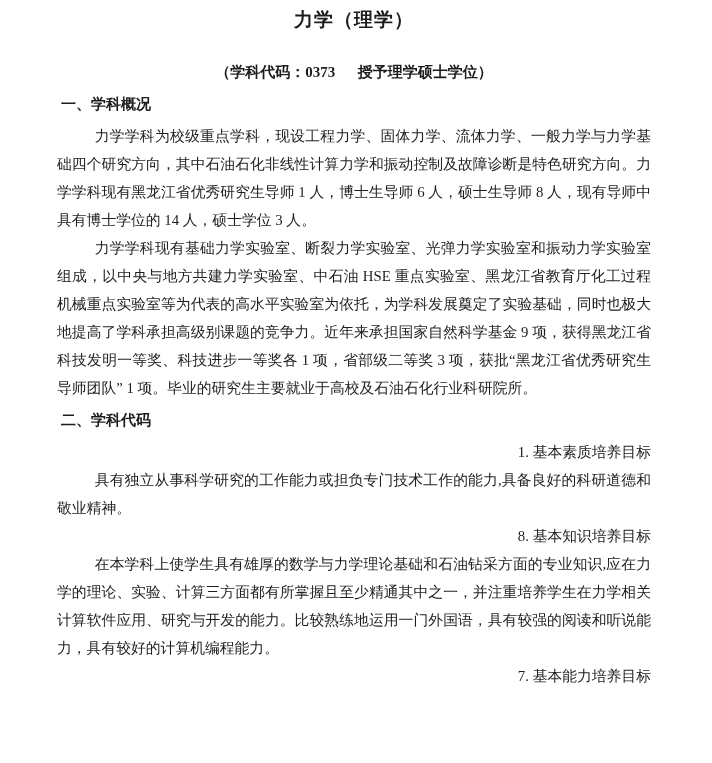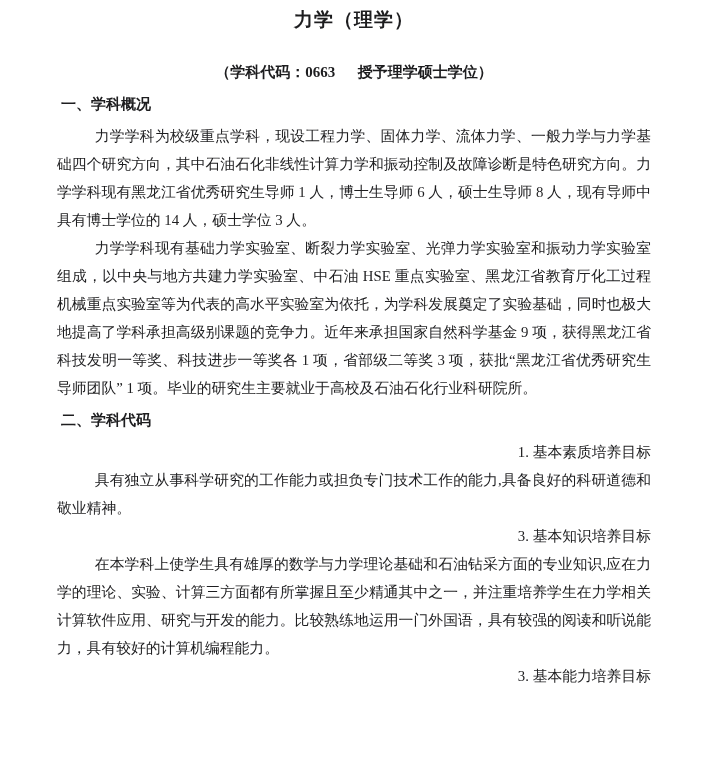--- a/index.html
+++ b/index.html
@@ -64,35 +64,35 @@
   }
 </style>
 </head>
 <body>
 
 <div class="page">
   <div class="doc">
 
     <h1 class="doc-title">力学（理学）</h1>
 
-    <div class="doc-subtitle">（学科代码：0663      授予理学硕士学位）</div>
+    <div class="doc-subtitle">（学科代码：0373      授予理学硕士学位）</div>
 
     <h2 class="sec-heading">一、学科概况</h2>
 
 
     <p class="para">力学学科为校级重点学科，现设工程力学、固体力学、流体力学、一般力学与力学基础四个研究方向，其中石油石化非线性计算力学和振动控制及故障诊断是特色研究方向。力学学科现有黑龙江省优秀研究生导师 1 人，博士生导师 6 人，硕士生导师 8 人，现有导师中具有博士学位的 14 人，硕士学位 3 人。</p>
 
     <p class="para">力学学科现有基础力学实验室、断裂力学实验室、光弹力学实验室和振动力学实验室组成，以中央与地方共建力学实验室、中石油 HSE 重点实验室、黑龙江省教育厅化工过程机械重点实验室等为代表的高水平实验室为依托，为学科发展奠定了实验基础，同时也极大地提高了学科承担高级别课题的竞争力。近年来承担国家自然科学基金 9 项，获得黑龙江省科技发明一等奖、科技进步一等奖各 1 项，省部级二等奖 3 项，获批“黑龙江省优秀研究生导师团队” 1 项。毕业的研究生主要就业于高校及石油石化行业科研院所。</p>
 
     <h2 class="sec-heading">二、学科代码</h2>
 
     <p class="num-item">1. 基本素质培养目标</p>
 
     <p class="para">具有独立从事科学研究的工作能力或担负专门技术工作的能力,具备良好的科研道德和敬业精神。</p>
 
-    <p class="num-item">3. 基本知识培养目标</p>
+    <p class="num-item">8. 基本知识培养目标</p>
 
     <p class="para">在本学科上使学生具有雄厚的数学与力学理论基础和石油钻采方面的专业知识,应在力学的理论、实验、计算三方面都有所掌握且至少精通其中之一，并注重培养学生在力学相关计算软件应用、研究与开发的能力。比较熟练地运用一门外国语，具有较强的阅读和听说能力，具有较好的计算机编程能力。</p>
 
-    <p class="num-item">3. 基本能力培养目标</p>
+    <p class="num-item">7. 基本能力培养目标</p>
 
   </div>
 </div>
 
 </body></html>

